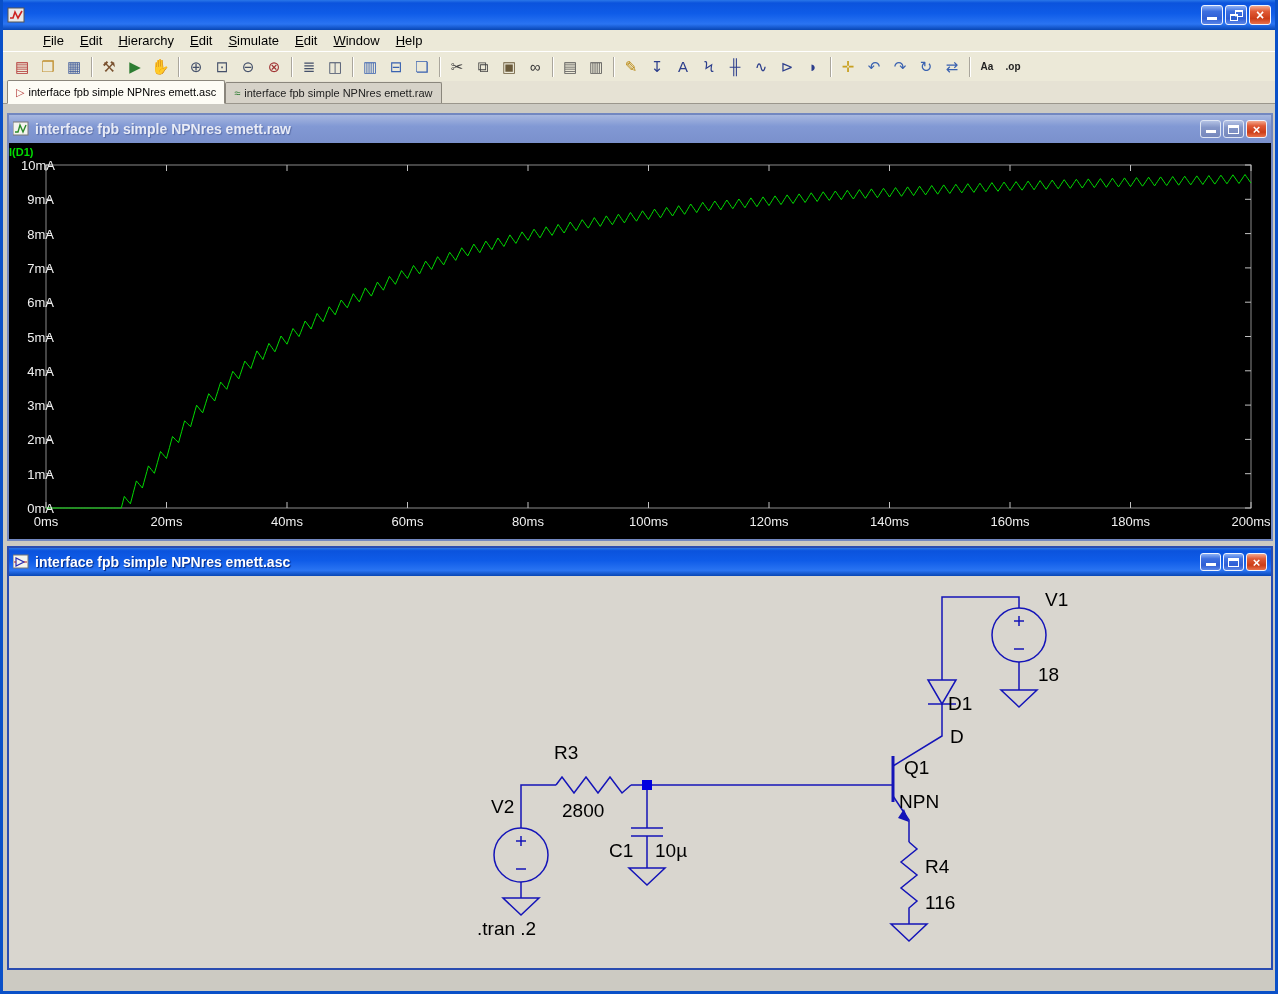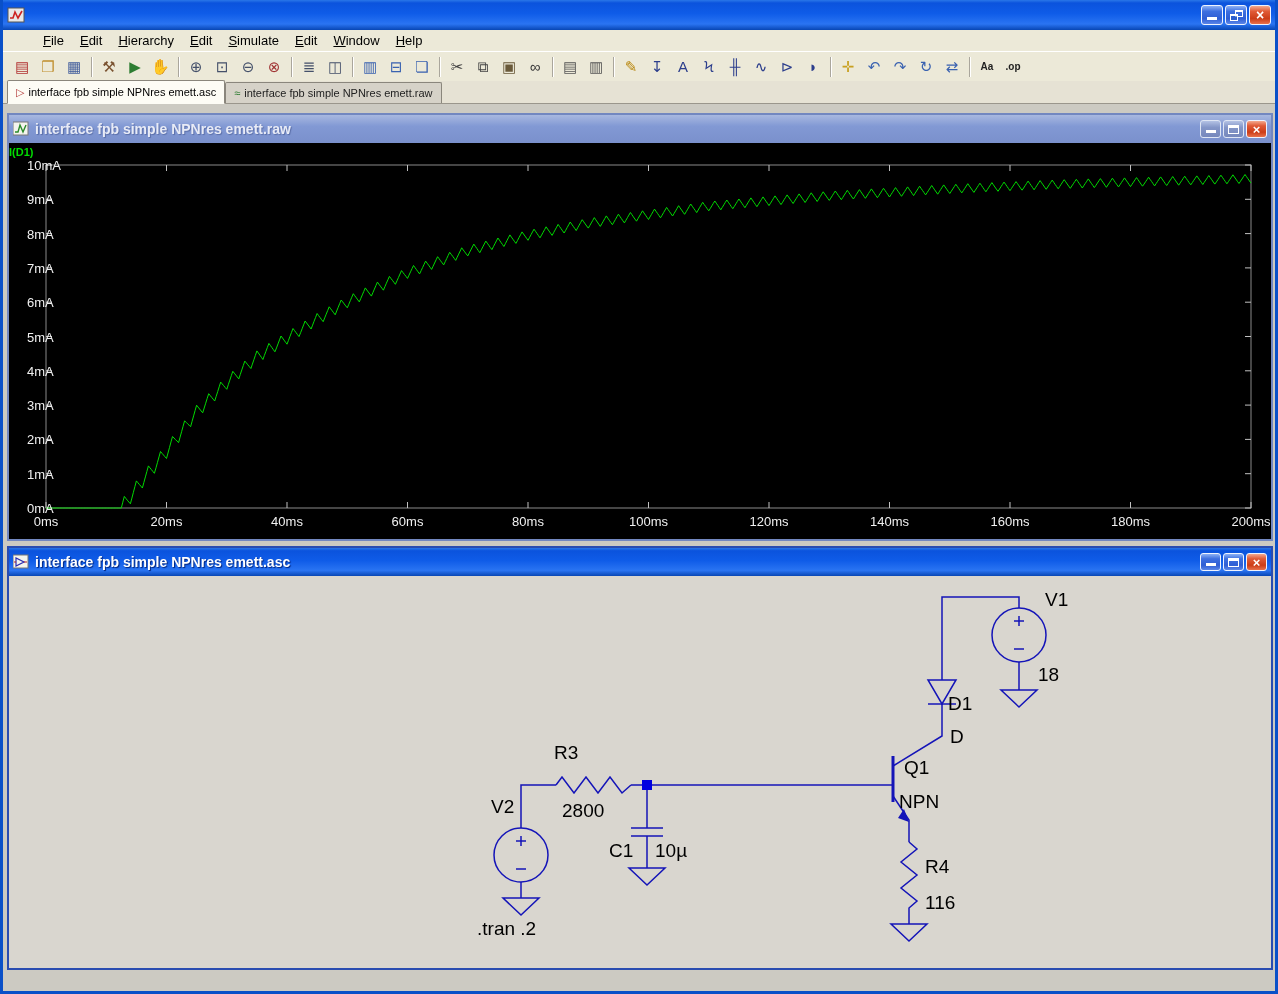--- a/index.html
+++ b/index.html
@@ -56,21 +56,21 @@
   .childbar .title{font-weight:bold;font-size:14px;margin-left:6px;white-space:nowrap;}
   .childbar.active{background:linear-gradient(180deg,#2a77e8 0%,#0b53dd 10%,#0f5ce8 45%,#2a74f2 80%,#0846b4 100%);}
   .childbar.active .title{color:#fff;text-shadow:1px 1px 1px #00237c;}
   .childbar.inactive{background:linear-gradient(180deg,#a8b8e0 0%,#8299d4 40%,#7a90cc 100%);}
   .childbar.inactive .title{color:#e8ebf6;text-shadow:1px 1px 1px #5a6ea8;}
   .childbar .wbtn{width:21px;height:18px;font-size:13px;}
 
   
   #rawwin{left:4px;top:9px;width:1266px;height:428px;border-color:#7287c0;}
   .waveclient{position:relative;width:1262px;height:396px;background:#000;overflow:hidden;}
-  .ylab{position:absolute;left:18px;width:33px;font-size:13px;color:#f0f0f0;}
+  .ylab{position:absolute;left:12px;width:33px;text-align:right;font-size:13px;color:#f0f0f0;}
   .xlab{position:absolute;top:371px;width:48px;text-align:center;font-size:13px;color:#f0f0f0;}
   .legend{position:absolute;left:0;right:0;top:3px;text-align:left;font-size:11px;font-weight:bold;}
 
   
   #ascwin{left:4px;top:442px;width:1266px;height:424px;border-color:#2a4cb0;background:#d9d6cf;}
   .schclient{position:relative;width:1262px;height:392px;background:#d9d6cf;overflow:hidden;}
   .slabel{position:absolute;font-size:19px;color:#000;white-space:nowrap;}
 </style>
 </head>
 <body>

